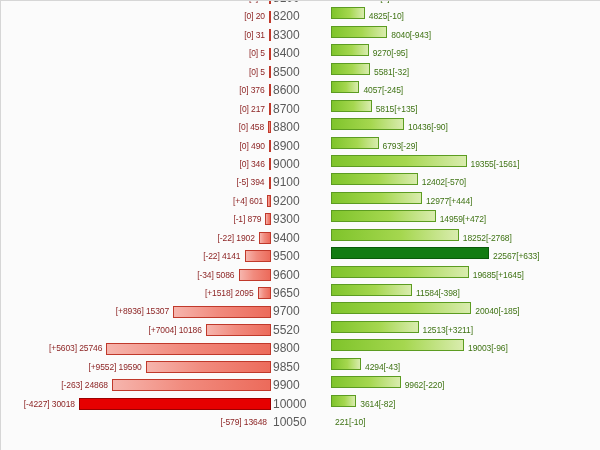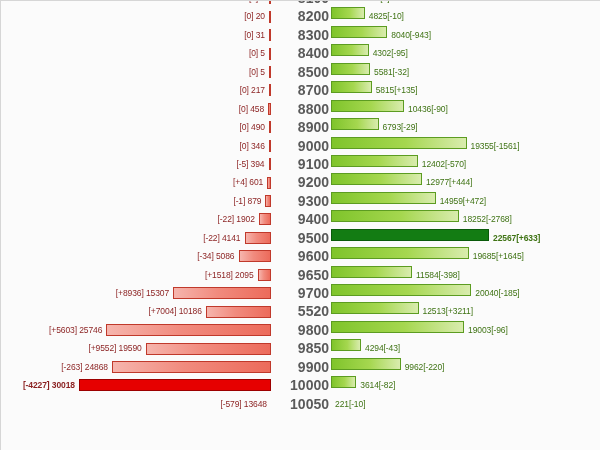--- a/index.html
+++ b/index.html
@@ -53,25 +53,24 @@
     font-size:8.5px;
     color:#8a1f1f;
     white-space:nowrap;
     padding-right:4px;
     letter-spacing:-0.1px;
   }
   
   .axis-cell{
     width:56px;
     flex:none;
-    text-align:right;
-    font-size:14px;
+    text-align:left;
+    font-size:12px;
     color:#5a5a5a;
     white-space:nowrap;
-    font-weight:bold;
   }
   
   .right-half{
     flex:1;
     display:flex;
     flex-direction:row;
     padding-left:2px;
     box-sizing:border-box;
     overflow:hidden;
   }
@@ -86,21 +85,21 @@
     background:#137c13;
     border-color:#0a5a0a;
   }
   .lbl-r{
     font-size:8.5px;
     color:#3f7314;
     white-space:nowrap;
     padding-left:4px;
     letter-spacing:-0.1px;
   }
-  .lbl-r.peak-lbl,.lbl-l.peak-lbl{font-weight:bold;}
+  .lbl-r.peak-lbl,.lbl-l.peak-lbl{font-weight:normal;}
 </style>
 </head>
 <body>
 
 <div id="chart-frame">
   <div id="plot-rows">
       <div class="row">
         <div class="left-half">
           <div class="bar-l" style="width: 2px;"></div>
           <span class="lbl-l">[0] 0</span>
@@ -134,32 +133,43 @@
         </div>
       </div>
       <div class="row">
         <div class="left-half">
           <div class="bar-l" style="width: 2px;"></div>
           <span class="lbl-l">[0] 5</span>
         </div>
         <div class="axis-cell">8400</div>
         <div class="right-half">
           <div class="bar-r" style="width: 37.7px;"></div>
-          <span class="lbl-r">4302[-95]</span>
+          <span class="lbl-r">9270[-95]</span>
         </div>
       </div>
       <div class="row">
         <div class="left-half">
           <div class="bar-l" style="width: 2px;"></div>
           <span class="lbl-l">[0] 5</span>
         </div>
         <div class="axis-cell">8500</div>
         <div class="right-half">
           <div class="bar-r" style="width: 39.1px;"></div>
           <span class="lbl-r">5581[-32]</span>
+        </div>
+      </div>
+      <div class="row">
+        <div class="left-half">
+          <div class="bar-l" style="width: 2.4px;"></div>
+          <span class="lbl-l">[0] 376</span>
+        </div>
+        <div class="axis-cell">8600</div>
+        <div class="right-half">
+          <div class="bar-r" style="width: 28.4px;"></div>
+          <span class="lbl-r">4057[-245]</span>
         </div>
       </div>
       <div class="row">
         <div class="left-half">
           <div class="bar-l" style="width: 2px;"></div>
           <span class="lbl-l">[0] 217</span>
         </div>
         <div class="axis-cell">8700</div>
         <div class="right-half">
           <div class="bar-r" style="width: 40.7px;"></div>

